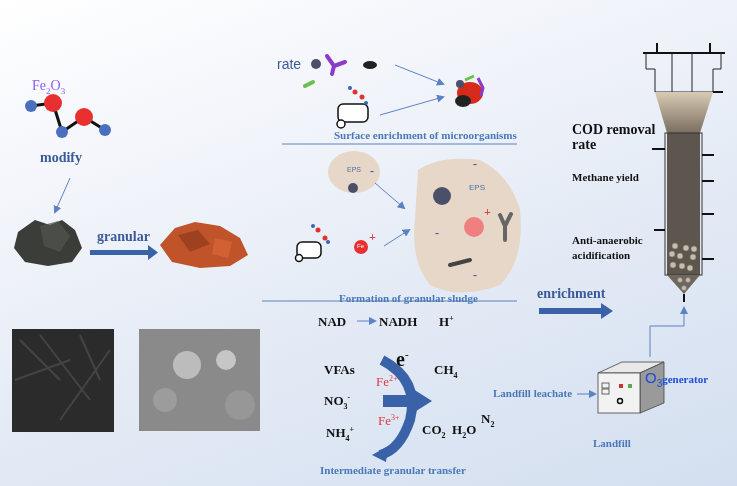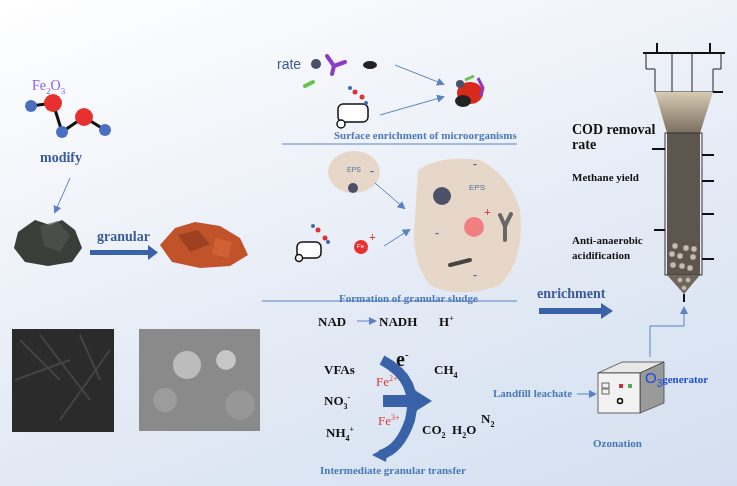--- a/index.html
+++ b/index.html
@@ -208,13 +208,13 @@
 <div class="abs blk" style="left:422px;top:422px;"><span>CO</span><sub style="font-size:8px">2</sub>&nbsp;&nbsp;<span>H</span><sub style="font-size:8px">2</sub><span>O</span></div>
 <div class="abs blue-cap" style="left:320px;top:464px;">Intermediate granular transfer</div>
 
 <div class="abs serif-b" style="left:537px;top:286px;color:#3a5a9a;font-size:14px;">enrichment</div>
 <div class="abs blk" style="left:572px;top:122px;font-size:14px;line-height:15px;"><span>COD removal</span><br><span>rate</span></div>
 <div class="abs blk" style="left:572px;top:171px;font-size:11px;">Methane yield</div>
 <div class="abs blk" style="left:572px;top:233px;font-size:11px;line-height:15px;"><span>Anti-anaerobic</span><br><span>acidification</span></div>
 
 <div class="abs blue-cap" style="left:493px;top:387px;">Landfill leachate</div>
 <div class="abs" style="left:645px;top:369px;color:#1d4ed8;"><span style="font-size:15px;font-family:'Liberation Sans',sans-serif;">O</span><sub style="font-size:10px;font-family:'Liberation Sans',sans-serif;">3</sub><span style="font-size:11px;font-weight:bold;">generator</span></div>
-<div class="abs blue-cap" style="left:593px;top:437px;">Ozonation</div>
+<div class="abs blue-cap" style="left:593px;top:437px;">Landfill</div>
 
 </body></html>

